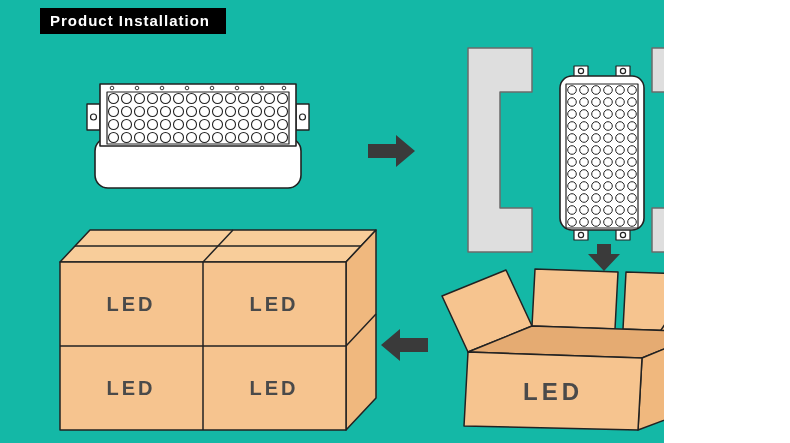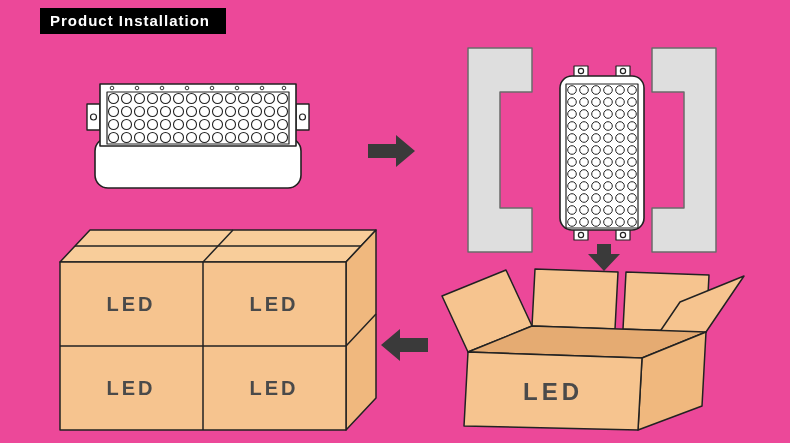--- a/index.html
+++ b/index.html
@@ -2,23 +2,23 @@
 <html><head>
 <meta charset="utf-8">
 <style>
   html, body {
     margin: 0;
     padding: 0;
     background: #ffffff;
   }
   .stage {
     position: relative;
-    width: 790px;
+    width: 664px;
     height: 443px;
-    background: #ec4899;
+    background: #14b8a6;
     font-family: "Liberation Sans", sans-serif;
     overflow: hidden;
   }
   .banner {
     position: absolute;
     left: 40px;
     top: 8px;
     background: #000000;
     color: #ffffff;
     font-weight: bold;

